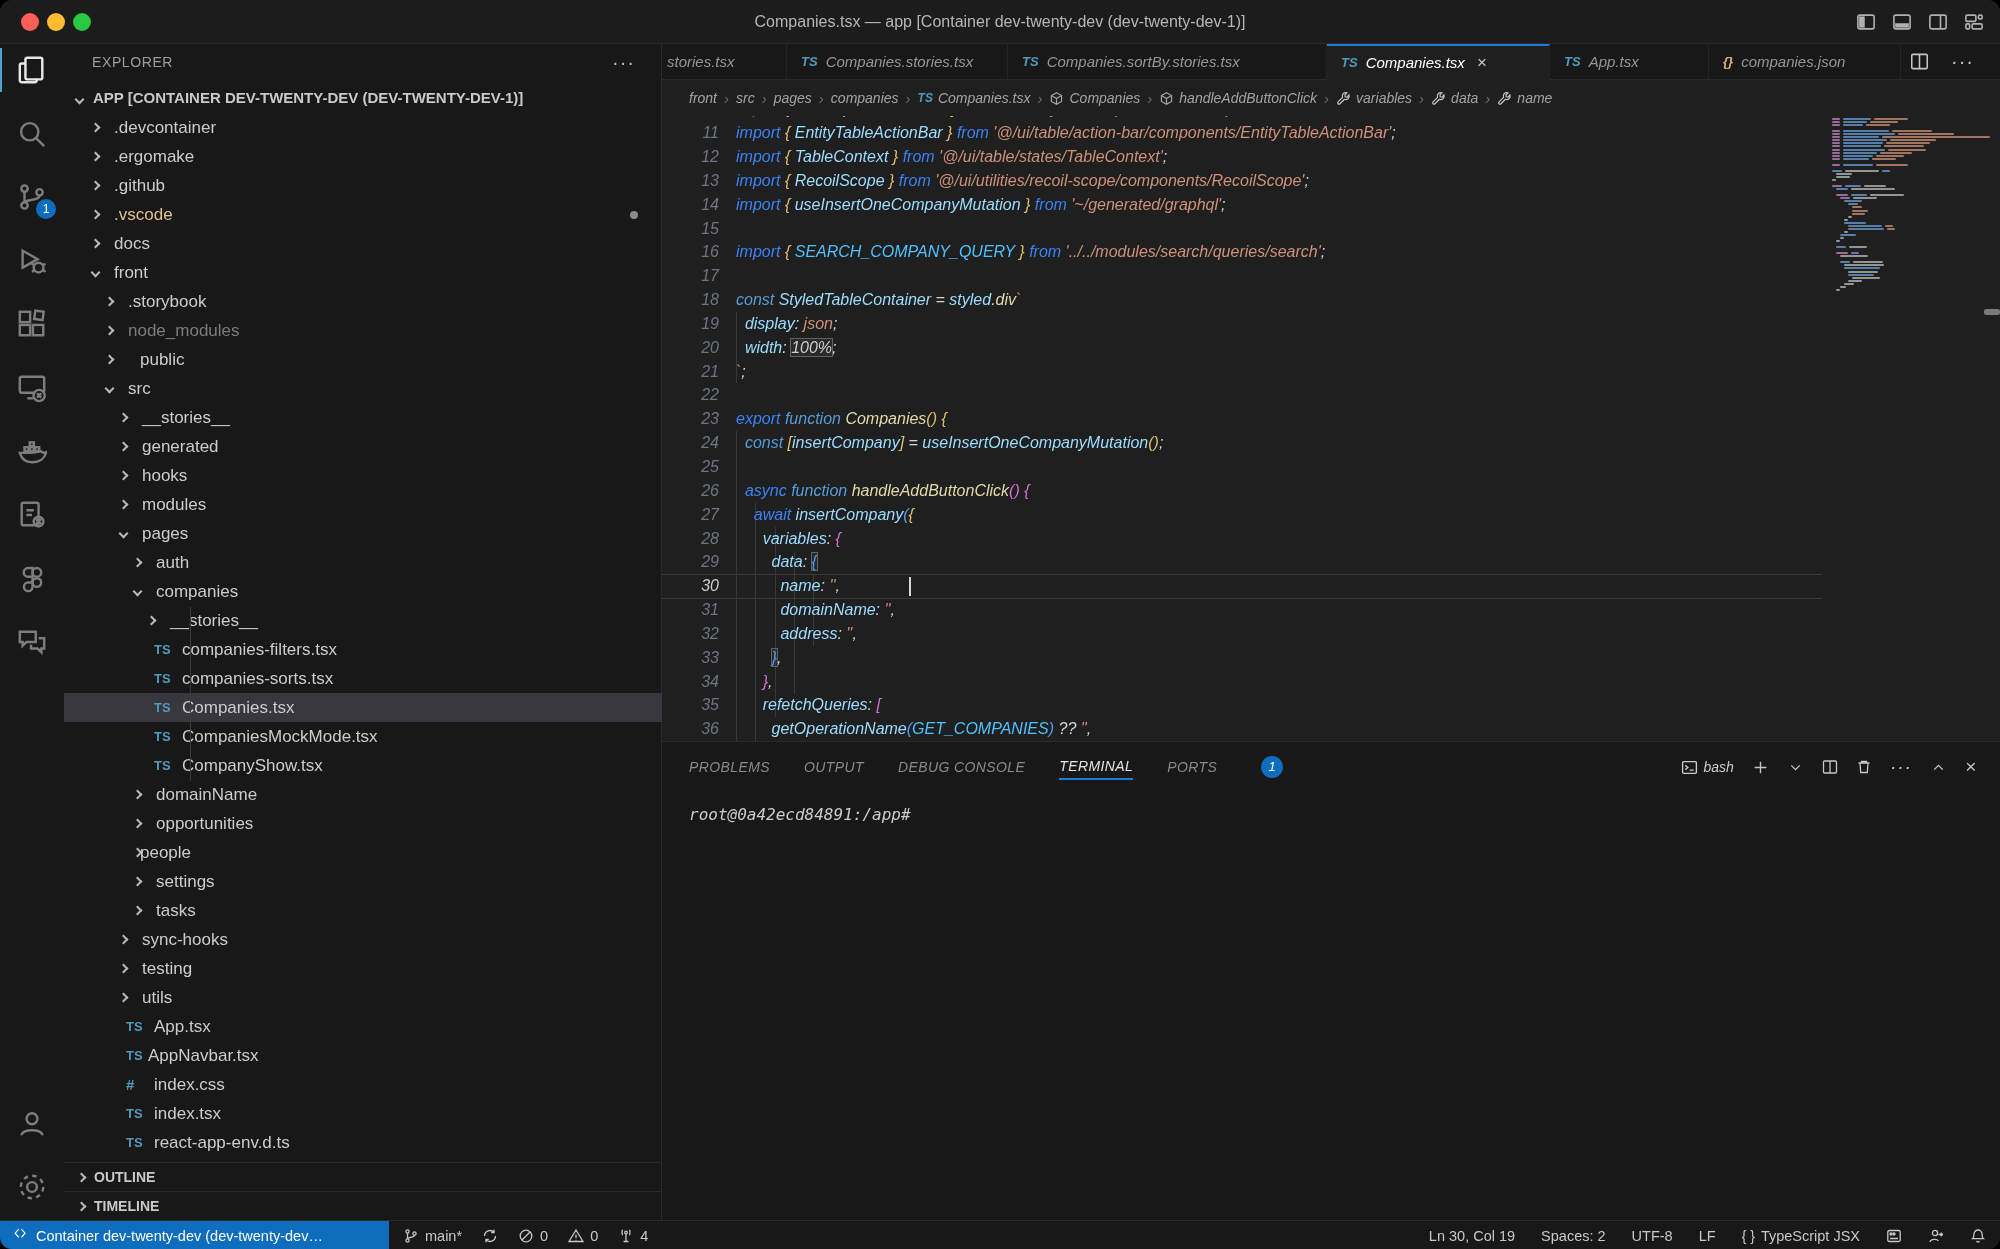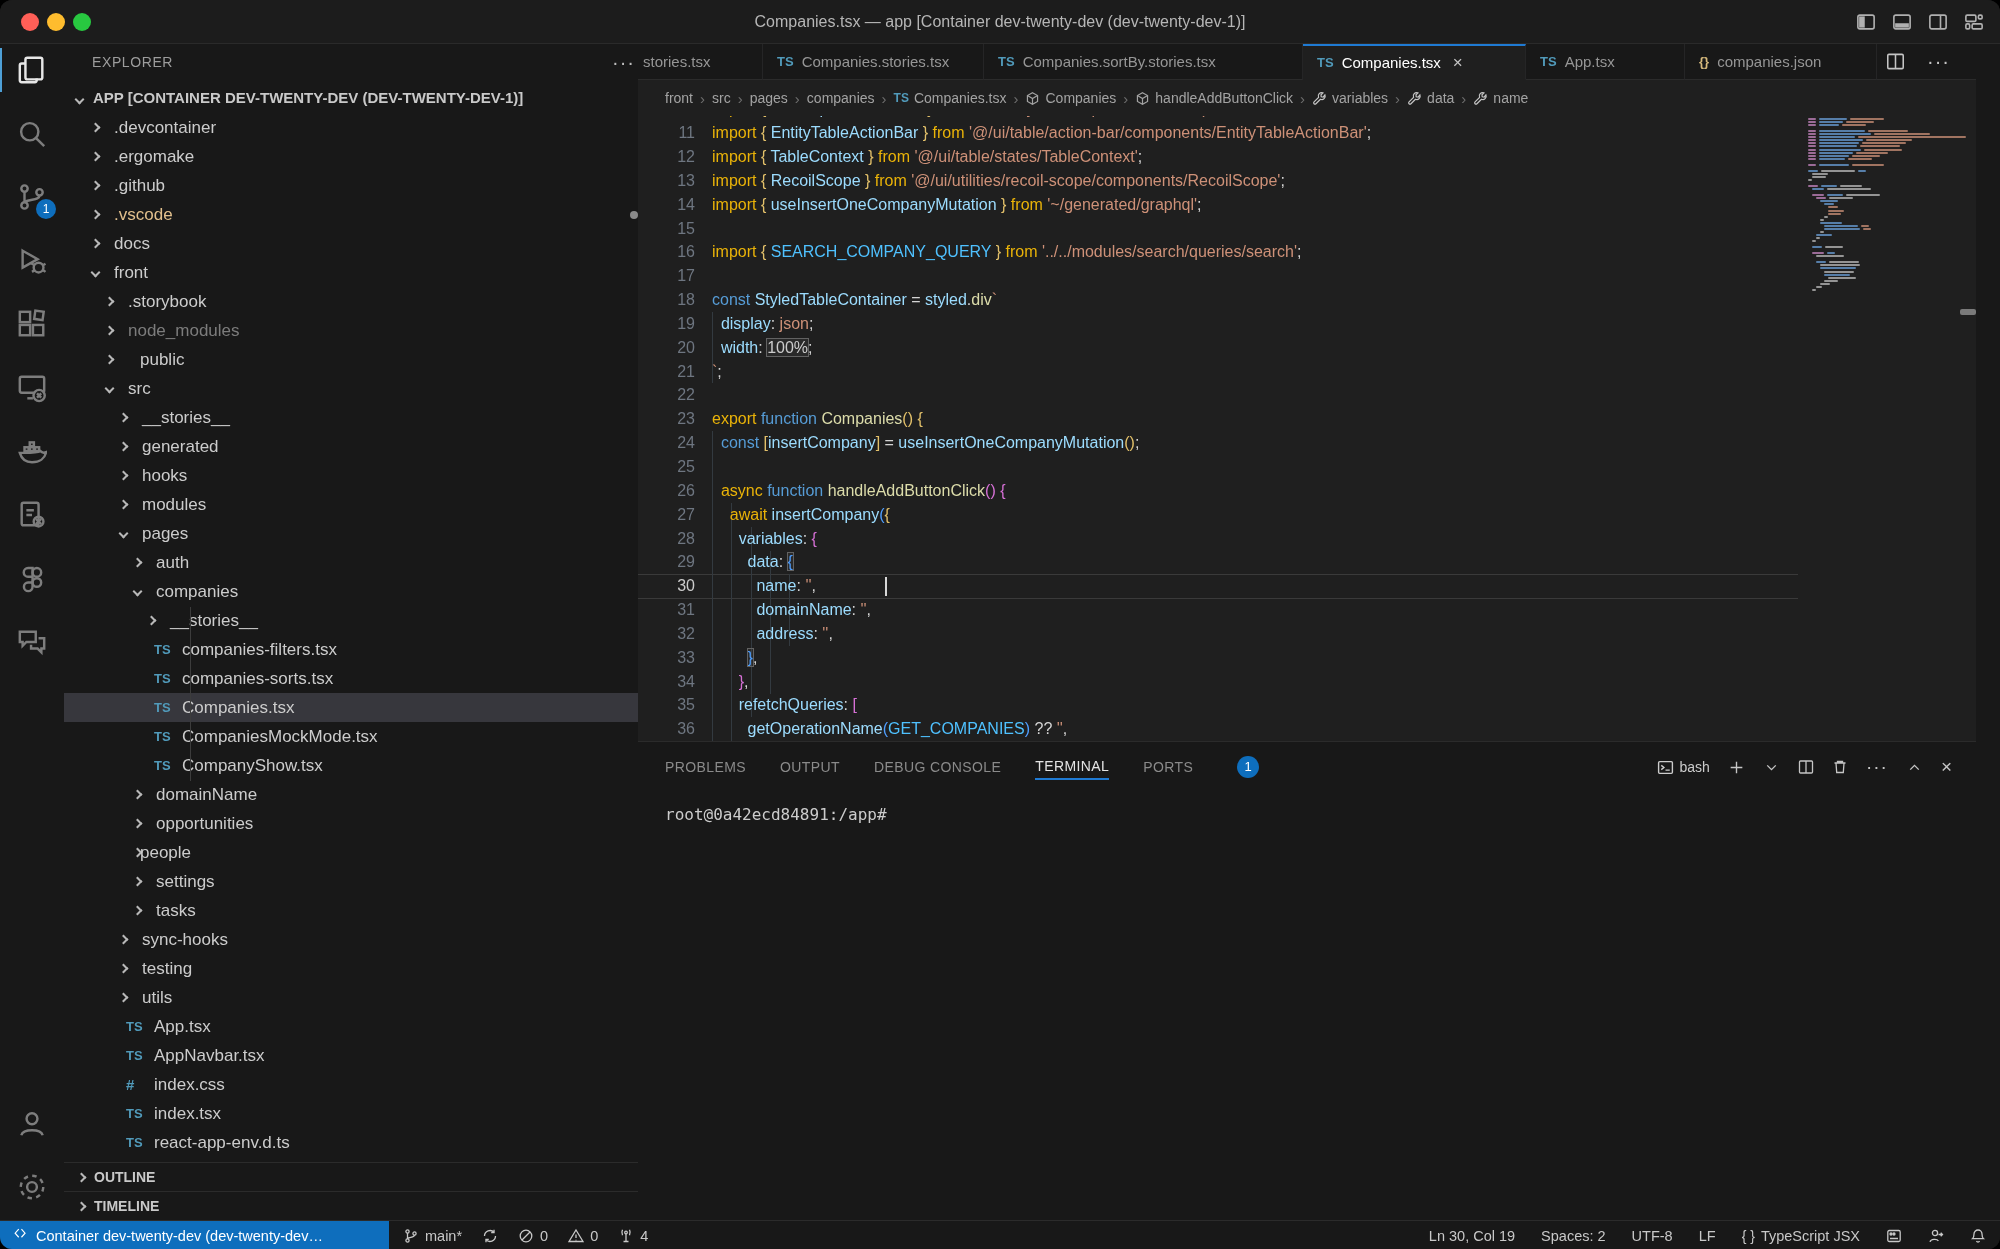--- a/index.html
+++ b/index.html
@@ -31,39 +31,39 @@
   .trow.gold{color:#e2c08d;}
   .chev{display:inline-block;width:7px;height:7px;border:solid #b8b8b8;border-width:2px 2px 0 0;transform:rotate(45deg);vertical-align:middle;}
   .chev.open{transform:rotate(135deg);}
   .fbadge{display:inline-block;font-weight:bold;font-size:13px;color:#519aba;vertical-align:1px;}
   .guide{position:absolute;width:1px;background:#333a40;}
   #tree-guide{position:absolute;left:126px;top:563px;height:174px;width:1px;background:#3c3c3c;}
   .side-foot{position:absolute;left:0;width:100%;height:29px;line-height:29px;border-top:1px solid #2b2b2b;font-weight:bold;font-size:14px;color:#c9c9c9;}
   .side-foot .chev{margin-left:14px;margin-right:9px;}
   #sidebar-dot{position:absolute;left:566px;top:167px;width:8px;height:8px;border-radius:50%;background:#8a8a8a;}
   
-  #editorcol{position:absolute;left:638px;top:44px;width:1338px;height:1176px;background:#1f1f1f;}
+  #editorcol{position:absolute;left:662px;top:44px;width:1338px;height:1176px;background:#1f1f1f;font-style:italic;}
   #tabbar{position:absolute;left:0;top:0;width:100%;height:36px;background:#181818;display:flex;}
   .tab{position:relative;height:36px;display:flex;align-items:center;padding:0 14px;border-right:1px solid #252526;border-bottom:1px solid #2b2b2b;color:#969696;font-size:15px;white-space:nowrap;overflow:hidden;background:#181818;}
   .tab .ticon{margin-right:8px;font-weight:bold;font-size:13px;}
   .tab.active{background:#1f1f1f;color:#ffffff;border-bottom:1px solid #1f1f1f;border-top:2px solid #1f7ad3;}
   .tab .close{margin-left:12px;font-size:17px;color:#c5c5c5;}
   #tab-actions{margin-left:auto;display:flex;align-items:center;gap:22px;padding-right:26px;color:#c5c5c5;border-bottom:1px solid #2b2b2b;flex:1;justify-content:flex-end;}
   #breadcrumb{position:absolute;left:0;top:36px;width:100%;height:36px;display:flex;align-items:center;padding-left:27px;font-size:14px;color:#a3a3a3;gap:7px;white-space:nowrap;}
   .bc-sep{color:#6e6e6e;font-size:15px;}
   .bc-item{display:flex;align-items:center;gap:5px;}
   .bc-ts{font-weight:bold;font-size:12px;color:#519aba;}
   
   #editor{position:absolute;left:0;top:72px;width:100%;height:625px;overflow:hidden;background:#1f1f1f;}
   #code-lines{position:absolute;left:0;top:-18.7px;width:100%;font-family:"DejaVu Sans Mono",monospace;font-size:16px;line-height:23.857px;}
   .cline{position:relative;height:23.857px;white-space:pre;}
   .lnum{position:absolute;left:0;top:0;width:57px;text-align:right;color:#6e7681;}
   .lnum.cur{color:#cccccc;}
   .ltext{position:absolute;left:74px;top:0;}
-  .tk-kw{color:#eab308}.tk-kw2{color:#569cd6}.tk-id{color:#9cdcfe}.tk-fn{color:#dcdcaa}
+  .tk-kw{color:#3b82f6}.tk-kw2{color:#569cd6}.tk-id{color:#9cdcfe}.tk-fn{color:#dcdcaa}
   .tk-str{color:#ce9178}.tk-cst{color:#4fc1ff}.tk-w{color:#d4d4d4}
   .tk-b1{color:#e2c06a}.tk-b2{color:#d670d6}.tk-b3{color:#4f9fff}
   .bracket-match{outline:1px solid #626262;outline-offset:0px;background:rgba(90,90,90,.18);}
   .cur-line-border{position:absolute;left:0;width:1160px;height:1px;background:#3a3a3a;}
   #cursor{position:absolute;font-family:"DejaVu Sans Mono",monospace;font-size:16px;left:calc(74px + 18ch);top:461px;width:2px;height:19px;background:#d7d7d7;}
   #minimap{position:absolute;left:1166px;top:0;width:172px;height:320px;}
   .mbar{position:absolute;height:2px;opacity:.75;border-radius:1px;}
   .mm-p{background:#c586c0}.mm-b{background:#6a9fd8}.mm-o{background:#ce9178}.mm-w{background:#bcbcbc}
   #scroll-sliver{position:absolute;left:1322px;top:193px;width:16px;height:6px;background:#7a7a7a;border-radius:2px;}
   
@@ -342,21 +342,21 @@
         <div class="trow" style="top:870px">
           <span class="chev" style="position:absolute;left:56px;top:11px"></span>
           <span style="position:absolute;left:78px">utils</span>
         </div>
         <div class="trow" style="top:899px">
           <span style="position:absolute;left:62px"><span class="fbadge">TS</span></span>
           <span style="position:absolute;left:90px">App.tsx</span>
         </div>
         <div class="trow" style="top:928px">
           <span style="position:absolute;left:62px"><span class="fbadge">TS</span></span>
-          <span style="position:absolute;left:90px">AppNavbar.tsx</span>
+          <span style="position:absolute;left:84px">AppNavbar.tsx</span>
         </div>
         <div class="trow" style="top:957px">
           <span style="position:absolute;left:62px"><span class="fbadge" style="font-size:15px">#</span></span>
           <span style="position:absolute;left:90px">index.css</span>
         </div>
         <div class="trow" style="top:986px">
           <span style="position:absolute;left:62px"><span class="fbadge">TS</span></span>
           <span style="position:absolute;left:90px">index.tsx</span>
         </div>
         <div class="trow" style="top:1015px">

